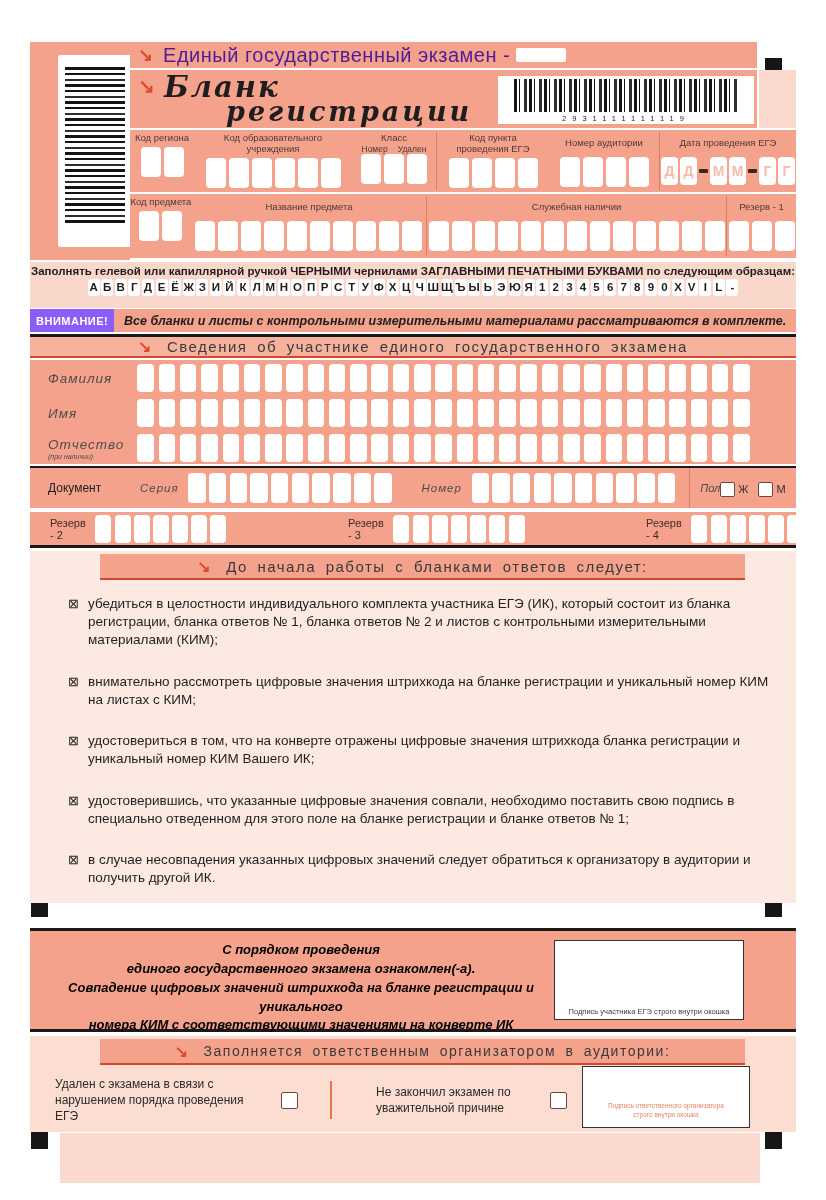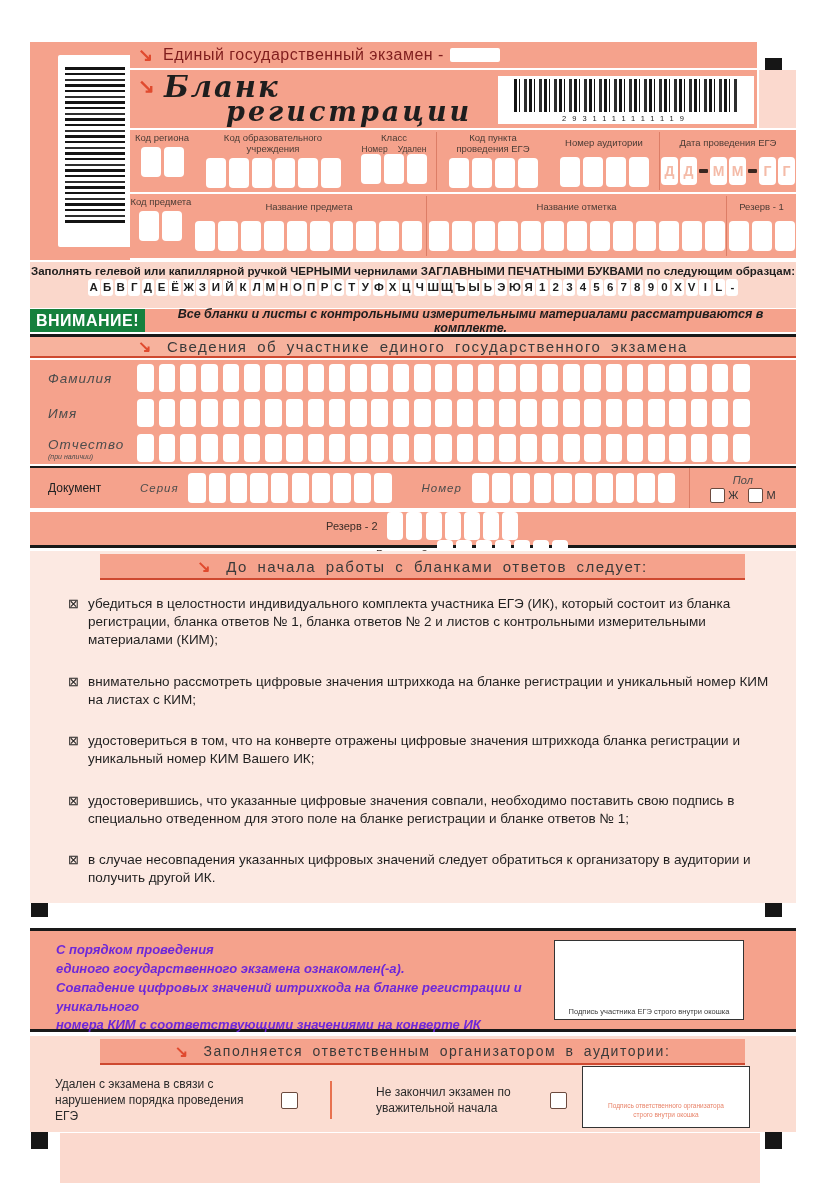--- a/index.html
+++ b/index.html
@@ -13,21 +13,21 @@
 
   
   #left-panel{left:30px;top:42px;width:100px;height:218px;}
   #left-barcode-box{position:absolute;left:28px;top:13px;width:74px;height:192px;background:#fff;border-radius:2px;}
   #left-barcode-stripes{position:absolute;left:7px;top:12px;right:7px;bottom:24px;
     background:repeating-linear-gradient(180deg,#141414 0 3px,rgba(0,0,0,0) 3px 6px,#141414 6px 8px,rgba(0,0,0,0) 8px 12px,#2e2e2e 12px 14px,rgba(0,0,0,0) 14px 17px);}
 
   
   #top-band{left:130px;top:42px;width:627px;height:26px;display:flex;align-items:center;padding:0 8px;box-sizing:border-box;}
   .arrow-red{color:#E04A2E;font-weight:bold;font-size:18px;line-height:1;margin-right:10px;}
-  #exam-label{font-size:16px;color:#7f1d1d;letter-spacing:0.5px;}
+  #exam-label{font-size:20px;color:#4c1d95;letter-spacing:0.5px;}
   #exam-type-box{width:50px;height:14px;background:#fff;border-radius:2px;margin-left:6px;}
 
   #title-block{left:130px;top:70px;width:627px;height:58px;}
   #title-l1{position:absolute;left:34px;top:0px;font-family:"DejaVu Serif",serif;font-style:italic;font-weight:bold;font-size:29px;color:#1e1e1e;letter-spacing:2px;}
   #title-l2{position:absolute;left:96px;top:26px;font-family:"DejaVu Serif",serif;font-style:italic;font-weight:bold;font-size:27px;color:#1e1e1e;letter-spacing:3px;}
   #title-arrow{position:absolute;left:8px;top:4px;font-size:20px;font-weight:bold;color:#E04A2E;}
   #top-barcode-box{position:absolute;right:3px;top:6px;width:256px;height:48px;background:#fff;}
   #top-barcode-bars{position:absolute;left:16px;right:16px;top:3px;height:33px;
     background:repeating-linear-gradient(90deg,#141414 0 3px,rgba(0,0,0,0) 3px 5px,#141414 5px 6px,rgba(0,0,0,0) 6px 10px,#2e2e2e 10px 13px,rgba(0,0,0,0) 13px 15px);}
   #top-barcode-digits{position:absolute;left:0;right:0;bottom:1px;text-align:center;font-size:7.5px;letter-spacing:6px;color:#222;}
@@ -53,58 +53,58 @@
   .cells-res .cell{width:16px;height:28px;margin:0 1.6px;}
 
   
   #instr-band{left:30px;top:262px;width:766px;height:46px;background:#FAD7CB;text-align:center;}
   #instr-text{font-size:11.5px;font-weight:bold;color:#1d1d1d;margin-top:3px;}
   .cells-alpha{justify-content:center;margin-top:2px;}
   .cells-alpha .cell{width:12px;height:17px;margin:0 0.8px;border-radius:3px;font-size:11.5px;font-weight:bold;color:#1d1d1d;text-align:center;line-height:17px;}
 
   
   #attn-band{left:30px;top:309px;width:766px;height:23px;display:flex;align-items:center;}
-  #attn-badge{background:#15803d;color:#fff;font-weight:bold;font-size:16px;height:100%;display:flex;align-items:center;padding:0 6px;letter-spacing:0.5px;}
+  #attn-badge{background:#8b5cf6;color:#fff;font-weight:bold;font-size:11px;height:100%;display:flex;align-items:center;padding:0 6px;letter-spacing:0.5px;}
   #attn-text{flex:1;text-align:center;font-style:italic;font-weight:bold;font-size:12.5px;color:#1d1d1d;}
 
   
   .sec-head{display:flex;align-items:center;justify-content:center;letter-spacing:1.5px;color:#3a3a3a;font-size:15px;word-spacing:4px;}
   #sec1{left:30px;top:334px;width:766px;height:24px;background:#F7B29D;border-top:3px solid #191919;border-bottom:2px solid #CE4930;box-sizing:border-box;}
   .sec-arrow{color:#E04A2E;font-weight:bold;font-size:16px;margin-right:14px;}
 
   
   #names{left:30px;top:360px;width:766px;height:104px;}
   .name-row{position:absolute;left:0;width:100%;height:32px;display:flex;align-items:center;}
   .name-label{width:105px;padding-left:18px;box-sizing:border-box;font-style:italic;font-size:13.5px;color:#4c4c4c;letter-spacing:1px;}
   .name-note{font-size:7px;letter-spacing:0;margin-top:1px;}
 
   #doc-row{left:30px;top:466px;width:766px;height:42px;border-top:2px solid #1a1a1a;box-sizing:border-box;display:flex;align-items:center;}
   #doc-label{font-size:12px;color:#222;padding-left:18px;width:110px;box-sizing:border-box;}
   .doc-sub{font-style:italic;font-size:11.5px;color:#4c4c4c;letter-spacing:1px;margin-right:8px;}
   #pol-divider{width:1px;background:rgba(190,80,55,0.45);height:100%;margin-left:12px;}
-  #pol-block{flex:1;display:flex;flex-direction:column;align-items:center;justify-content:center;}
+  #pol-block{flex:1;display:flex;flex-direction:row;align-items:center;justify-content:center;}
   #pol-label{font-style:italic;font-size:11px;color:#4c4c4c;}
   #pol-opts{display:flex;gap:10px;margin-top:2px;align-items:center;}
   .chk{width:13px;height:13px;background:#fff;border-radius:2px;border:1px solid #6b4a3e;display:inline-block;}
   .chk-lab{font-size:11px;color:#333;margin-left:3px;}
 
-  #res-row{left:30px;top:510px;width:766px;height:38px;border-top:2px solid #fff;border-bottom:3px solid #191919;box-sizing:border-box;display:flex;align-items:center;flex-direction:column;}
+  #res-row{left:30px;top:510px;width:766px;height:38px;border-top:2px solid #fff;border-bottom:3px solid #191919;box-sizing:border-box;display:flex;align-items:center;}
   .res-group{display:flex;align-items:center;}
   .res-label{font-size:11px;color:#3c2e28;margin-right:8px;}
 
   
   #pale1{left:30px;top:551px;width:766px;height:352px;background:#FCE9E2;}
   #sec2{position:absolute;left:70px;top:3px;width:645px;height:26px;background:#F5A28C;border-bottom:2px solid #CE4930;box-sizing:border-box;}
   #bullets{position:absolute;left:38px;top:44px;right:16px;display:flex;flex-direction:column;gap:23px;}
   .bullet{display:flex;font-size:13.5px;color:#1f1f1f;line-height:1.35;}
   .bullet-mark{width:20px;flex:0 0 20px;font-size:13px;color:#1f1f1f;}
 
   
   #consent{left:30px;top:928px;width:766px;height:104px;border-top:3px solid #191919;border-bottom:3px solid #191919;box-sizing:border-box;}
-  #consent-text{position:absolute;right:250px;top:10px;width:490px;text-align:left;font-style:italic;font-weight:bold;font-size:13px;color:#6d28d9;line-height:1.45;}
+  #consent-text{position:absolute;right:250px;top:10px;width:490px;text-align:center;font-style:italic;font-weight:bold;font-size:13px;color:#000000;line-height:1.45;}
   #consent-box{position:absolute;right:52px;top:9px;width:190px;height:80px;background:#fff;border:1px solid #333;box-sizing:border-box;}
   #consent-caption{position:absolute;left:2px;right:2px;bottom:3px;text-align:center;font-size:7.5px;color:#3a3a3a;}
 
   
   #pale2{left:30px;top:1036px;width:766px;height:96px;background:#FBDDD2;}
   #sec3{position:absolute;left:70px;top:3px;width:645px;height:26px;background:#F5A28C;border-bottom:2px solid #CE4930;box-sizing:border-box;}
   #org-row{position:absolute;left:0;top:34px;width:100%;height:60px;display:flex;align-items:center;}
   .org-label{font-size:12px;color:#2b2b2b;line-height:1.35;}
   #org-lab1{width:212px;margin-left:25px;}
   #org-chk1{margin-left:14px;}
@@ -245,21 +245,21 @@
           <span class="cell"></span>
           <span class="cell"></span>
           <span class="cell"></span>
           <span class="cell"></span>
           <span class="cell"></span>
           <span class="cell"></span>
         </div>
     </div>
     <div class="vdiv"></div>
     <div class="fgroup" style="width:300px;">
-      <div class="flabel" style="margin-top:5px;">Название отметка</div>
+      <div class="flabel" style="margin-top:5px;">Служебная наличии</div>
       <div class="cells cells-std" style="margin-top:8px;">
           <span class="cell"></span>
           <span class="cell"></span>
           <span class="cell"></span>
           <span class="cell"></span>
           <span class="cell"></span>
           <span class="cell"></span>
           <span class="cell"></span>
           <span class="cell"></span>
           <span class="cell"></span>
@@ -578,21 +578,21 @@
 
   <div class="band" id="pale2">
     <div class="sec-head" id="sec3">
       <span class="sec-arrow">↘</span>
       <span style="font-size:14px;">Заполняется ответственным организатором в аудитории:</span>
     </div>
     <div id="org-row">
       <div class="org-label" id="org-lab1">Удален с экзамена в связи с нарушением порядка проведения ЕГЭ</div>
       <span class="chk" id="org-chk1" style="width:15px;height:15px;"></span>
       <div id="org-div"></div>
-      <div class="org-label" id="org-lab2">Не закончил экзамен по уважительной начала</div>
+      <div class="org-label" id="org-lab2">Не закончил экзамен по уважительной причине</div>
       <span class="chk" id="org-chk2" style="width:15px;height:15px;"></span>
       <div id="org-box">
         <div id="org-caption">
           <div>Подпись ответственного организатора</div>
           <div>строго внутри окошка</div>
         </div>
       </div>
     </div>
   </div>
 

